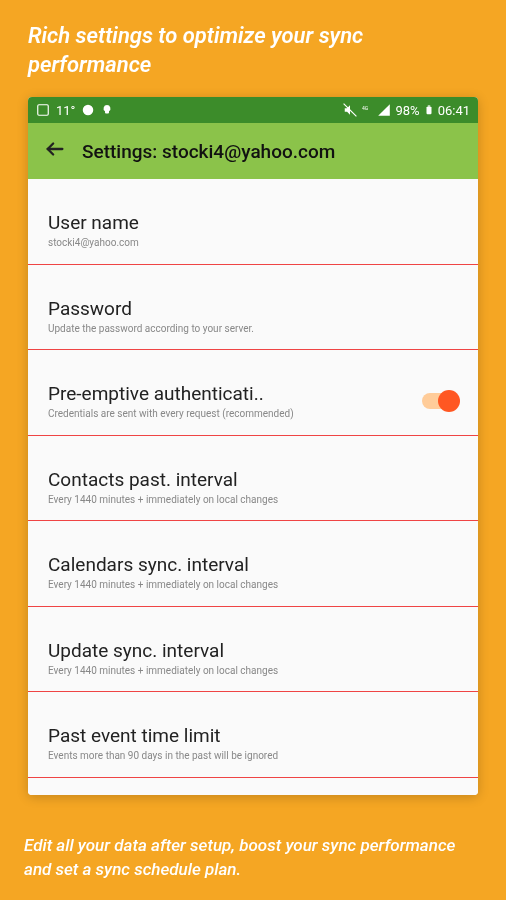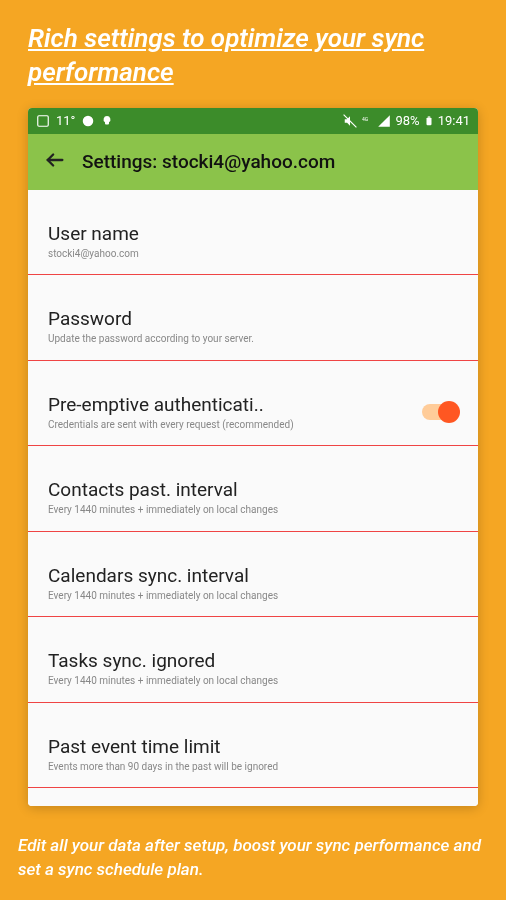--- a/index.html
+++ b/index.html
@@ -8,24 +8,23 @@
       height: 900px;
       background: #F5A623;
       font-family: -apple-system, BlinkMacSystemFont, 'Segoe UI', Roboto, sans-serif;
       overflow: hidden;
       position: relative;
     }
     .promo-header {
       color: #fff;
       font-style: italic;
       font-weight: 600;
-      font-size: 26px;
+      font-size: 22px;
       line-height: 1.3;
       padding: 22px 24px 18px 28px;
-      text-decoration: underline;
     }
     .phone-frame {
       background: #fff;
       margin: 0 28px;
       border-radius: 4px;
       overflow: hidden;
       box-shadow: 0 2px 12px rgba(0,0,0,0.2);
       height: 698px;
       display: flex;
       flex-direction: column;
@@ -103,21 +102,21 @@
       height: 22px;
       background: #FF5722;
       border-radius: 50%;
     }
     .promo-footer {
       color: #fff;
       font-style: italic;
       font-weight: 500;
       font-size: 17px;
       line-height: 1.4;
-      padding: 18px 18px;
+      padding: 18px 24px;
       text-align: left;
       position: absolute;
       bottom: 0;
       left: 0;
       right: 0;
     }
   </style>
 </head>
 <body>
 
@@ -161,21 +160,21 @@
             <path d="M2 22h20V2L2 22z"></path>
           </svg>
       </span>
       <span>98%</span>
       <span class="status-icon">
         <svg width="10" height="14" viewBox="0 0 24 24" fill="#fff">
             <rect x="6" y="4" width="12" height="18" rx="2"></rect>
             <rect x="9" y="1" width="6" height="3"></rect>
           </svg>
       </span>
-      <span>19:41</span>
+      <span>06:41</span>
     </div>
   </div>
 
   <div class="app-bar">
     <span class="back-arrow">
       <svg width="22" height="22" viewBox="0 0 24 24" fill="none" stroke="#222" stroke-width="2.5" stroke-linecap="round" stroke-linejoin="round">
           <line x1="20" y1="12" x2="4" y2="12"></line>
           <polyline points="10 18 4 12 10 6"></polyline>
         </svg>
     </span>
@@ -216,21 +215,21 @@
 
     <div class="setting-item">
       <div class="setting-text">
         <div class="setting-title">Calendars sync. interval</div>
         <div class="setting-sub">Every 1440 minutes + immediately on local changes</div>
       </div>
     </div>
 
     <div class="setting-item">
       <div class="setting-text">
-        <div class="setting-title">Tasks sync. ignored</div>
+        <div class="setting-title">Update sync. interval</div>
         <div class="setting-sub">Every 1440 minutes + immediately on local changes</div>
       </div>
     </div>
 
     <div class="setting-item">
       <div class="setting-text">
         <div class="setting-title">Past event time limit</div>
         <div class="setting-sub">Events more than 90 days in the past will be ignored</div>
       </div>
     </div>

